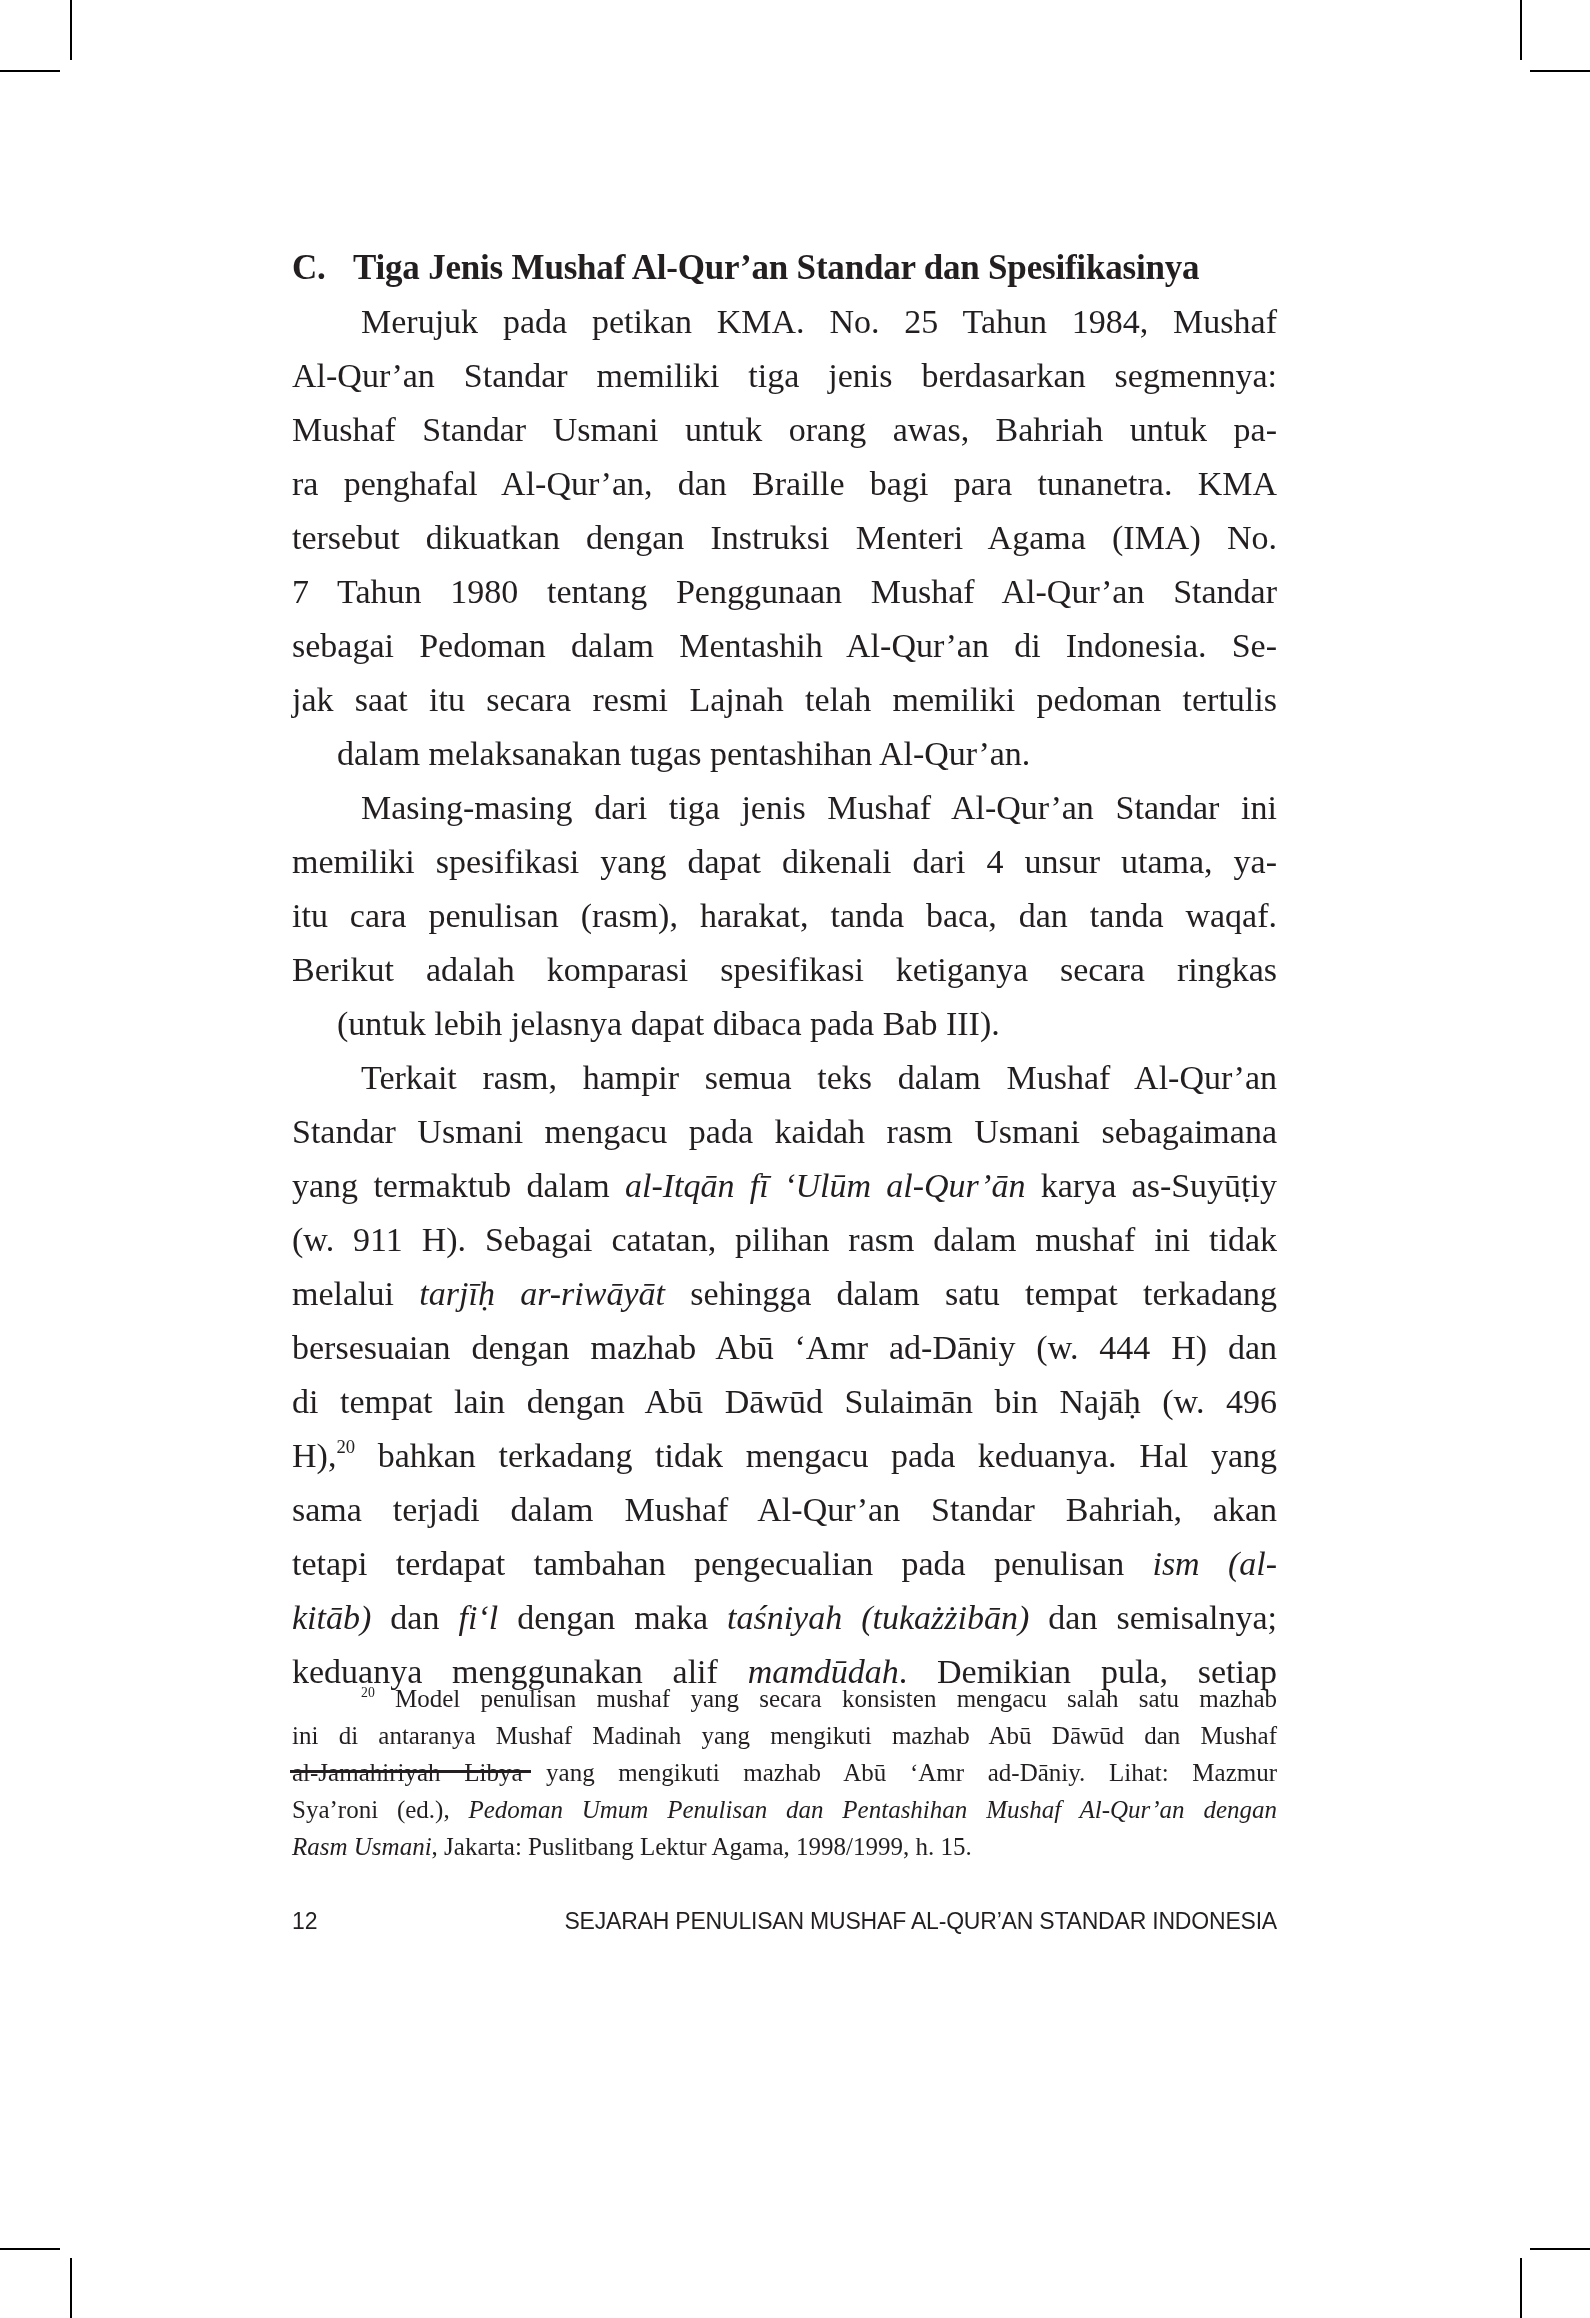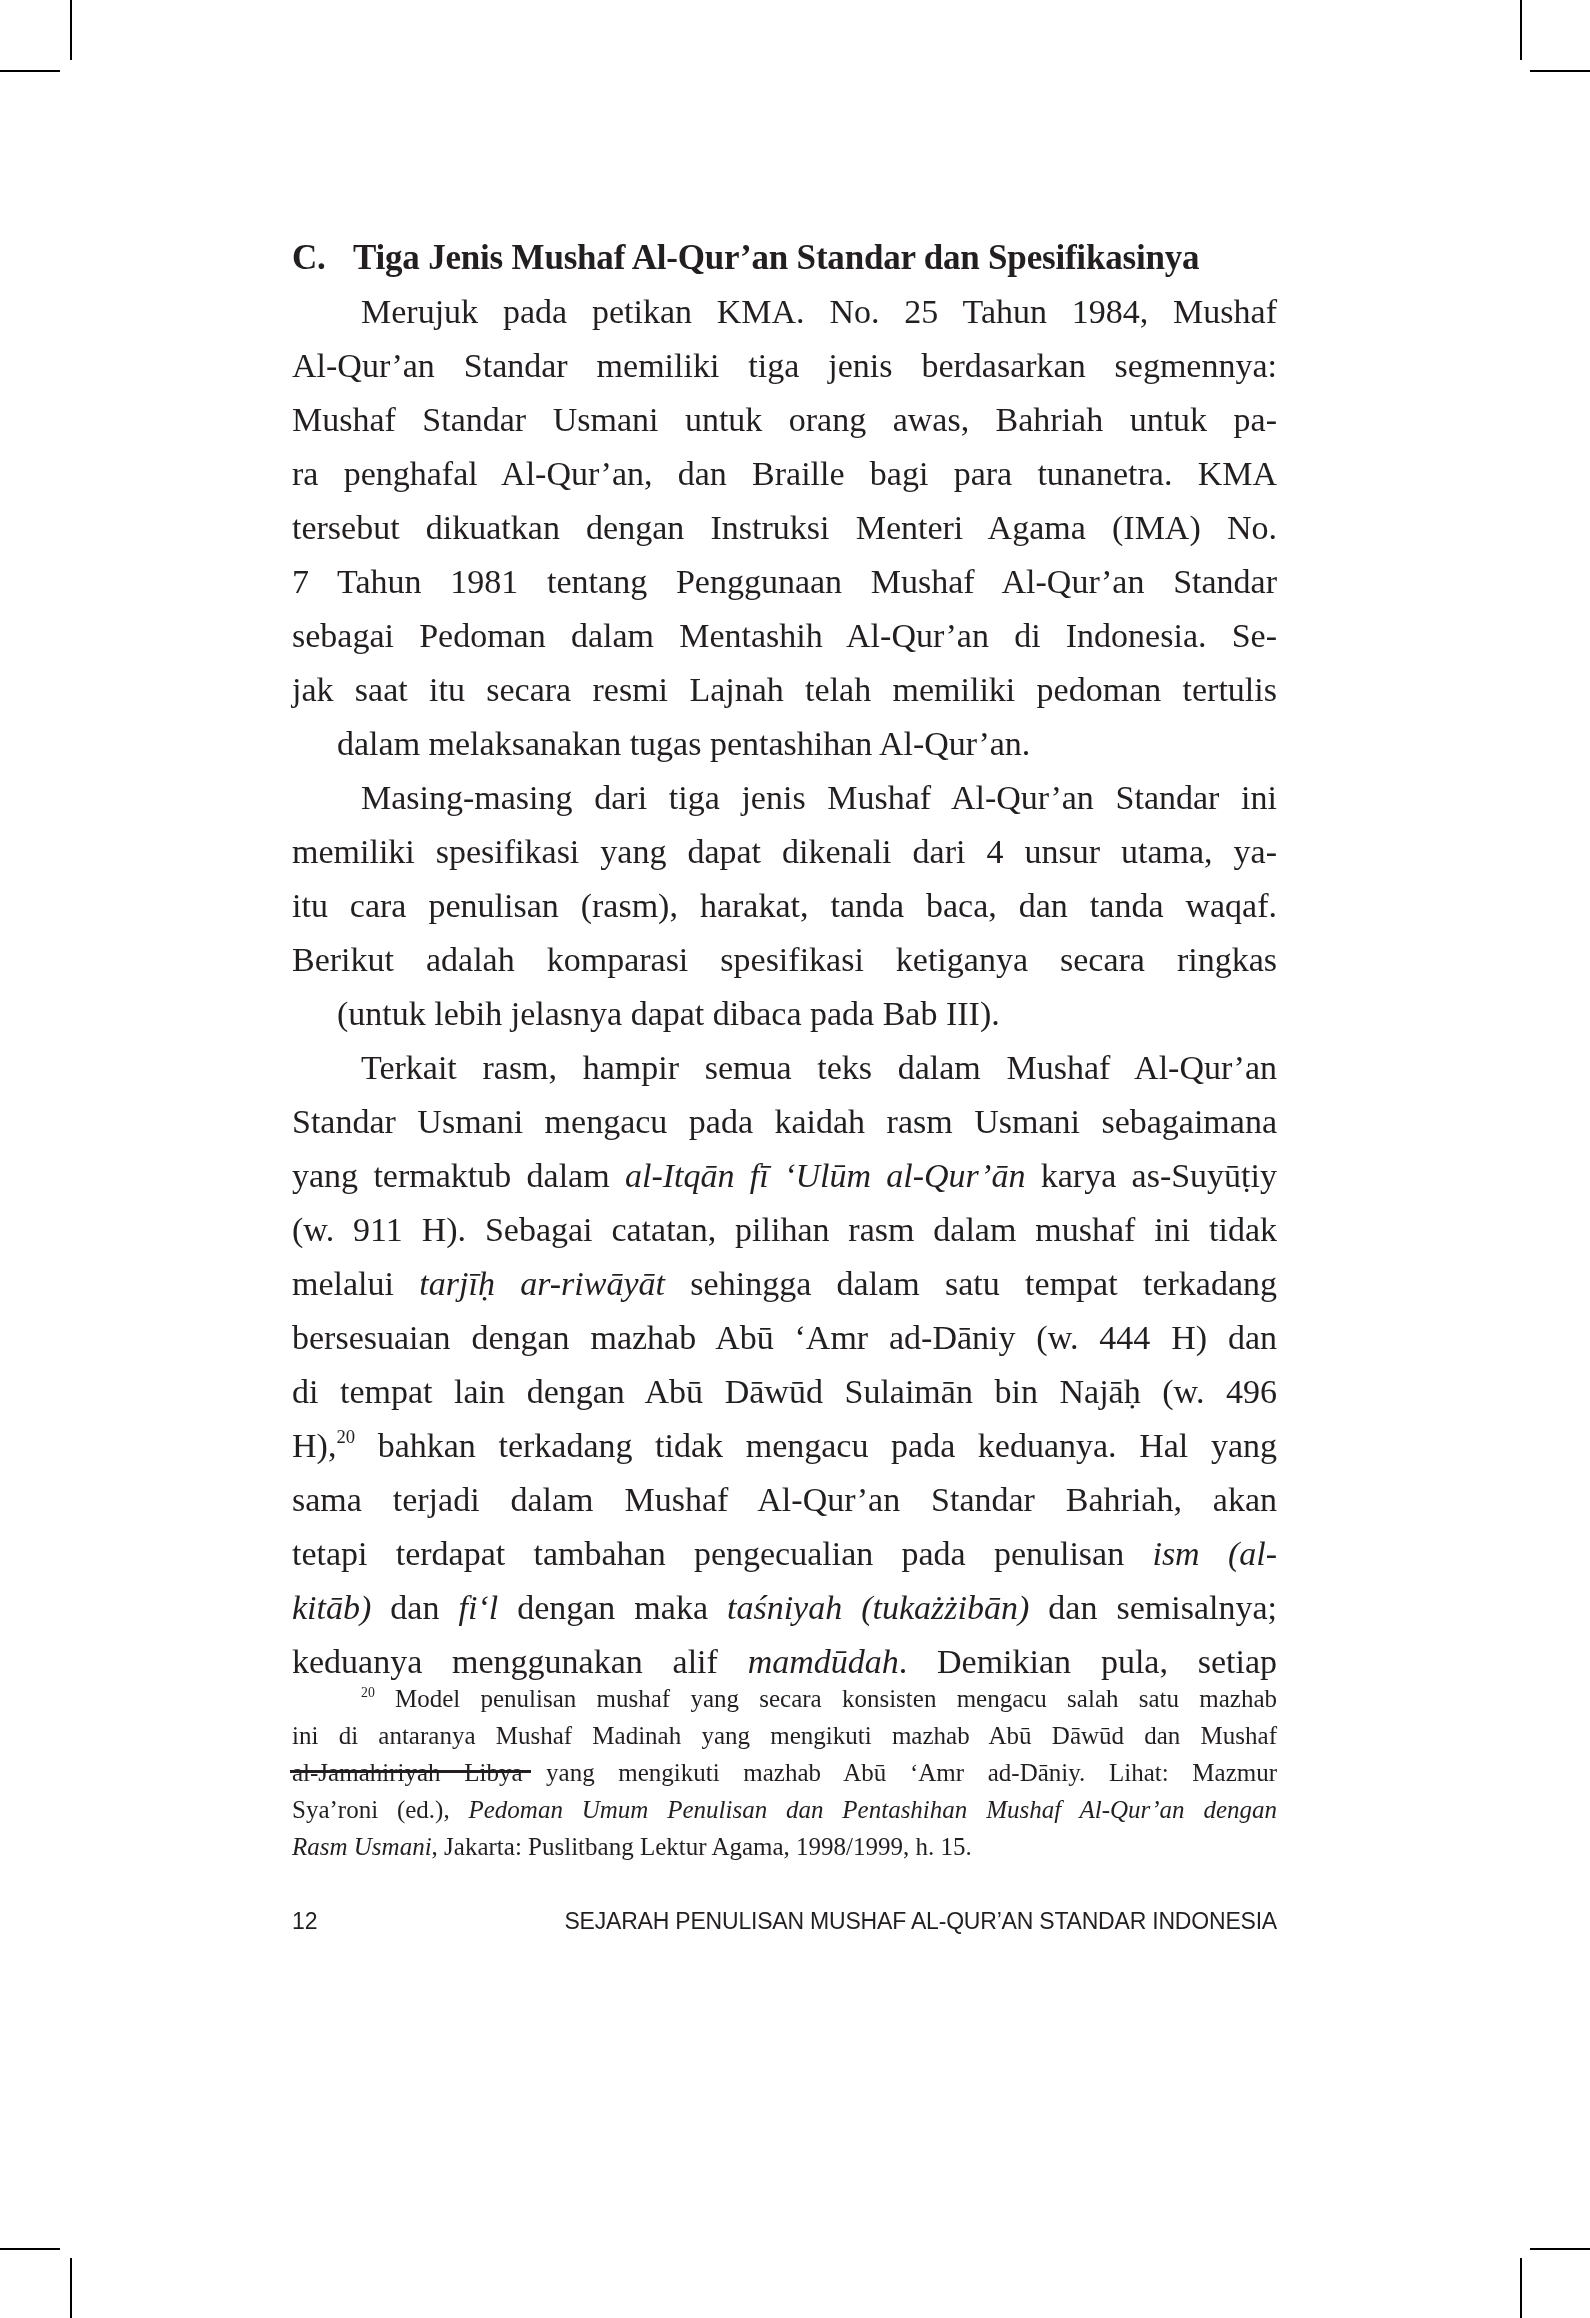--- a/index.html
+++ b/index.html
@@ -1,19 +1,19 @@
 <!DOCTYPE html>
 <html style="font-size:13px"><head>
 <meta charset="utf-8">
 <style>
   html, body { margin: 0; padding: 0; background: #ffffff; }
   body { width: 1590px; height: 2319px; position: relative; overflow: hidden;
          font-family: "Liberation Serif", "DejaVu Serif", serif; color: #231f20; }
   .crop { position: absolute; background: #000; }
-  .page { position: absolute; left: 292px; top: 231px; width: 985px; }
+  .page { position: absolute; left: 292px; top: 241px; width: 985px; }
   .heading { font-weight: bold; font-size: 35px; line-height: 54px; margin: 0;
              white-space: nowrap; letter-spacing: -0.2px; }
   .heading .num { display: inline-block; width: 61px; }
   .para { font-size: 34px; line-height: 54px; margin: 0; text-align: justify;
           text-indent: 69px; hyphens: manual; }
   .para .ln { display: block; text-align: justify; text-align-last: justify; text-indent: 0; }
   .para .ln.first { padding-left: 69px; }
   .para .ln.last { text-align-last: left; margin-left: 45px; }
   .para i, .fn i { font-style: italic; }
   sup { font-size: 0.55em; vertical-align: 0.75em; line-height: 0; }
@@ -43,21 +43,21 @@
   <h2 class="heading">
     <span class="num">C.</span><span>Tiga Jenis Mushaf Al-Qur’an Standar dan Spesifikasinya</span>
   </h2>
 
   <div class="para" style="text-indent:0;">
     <span class="ln first">Merujuk pada petikan KMA. No. 25 Tahun 1984, Mushaf</span>
     <span class="ln">Al-Qur’an Standar memiliki tiga jenis berdasarkan segmennya:</span>
     <span class="ln">Mushaf Standar Usmani untuk orang awas, Bahriah untuk pa-</span>
     <span class="ln">ra penghafal Al-Qur’an, dan Braille bagi para tunanetra. KMA</span>
     <span class="ln">tersebut dikuatkan dengan Instruksi Menteri Agama (IMA) No.</span>
-    <span class="ln">7 Tahun 1981 tentang Penggunaan Mushaf Al-Qur’an Standar</span>
+    <span class="ln">7 Tahun 1980 tentang Penggunaan Mushaf Al-Qur’an Standar</span>
     <span class="ln">sebagai Pedoman dalam Mentashih Al-Qur’an di Indonesia. Se-</span>
     <span class="ln">jak saat itu secara resmi Lajnah telah memiliki pedoman tertulis</span>
     <span class="ln last">dalam melaksanakan tugas pentashihan Al-Qur’an.</span>
   </div>
 
   <div class="para" style="text-indent:0;">
     <span class="ln first">Masing-masing dari tiga jenis Mushaf Al-Qur’an Standar ini</span>
     <span class="ln">memiliki spesifikasi yang dapat dikenali dari 4 unsur utama, ya-</span>
     <span class="ln">itu cara penulisan (rasm), harakat, tanda baca, dan tanda waqaf.</span>
     <span class="ln">Berikut adalah komparasi spesifikasi ketiganya secara ringkas</span>

